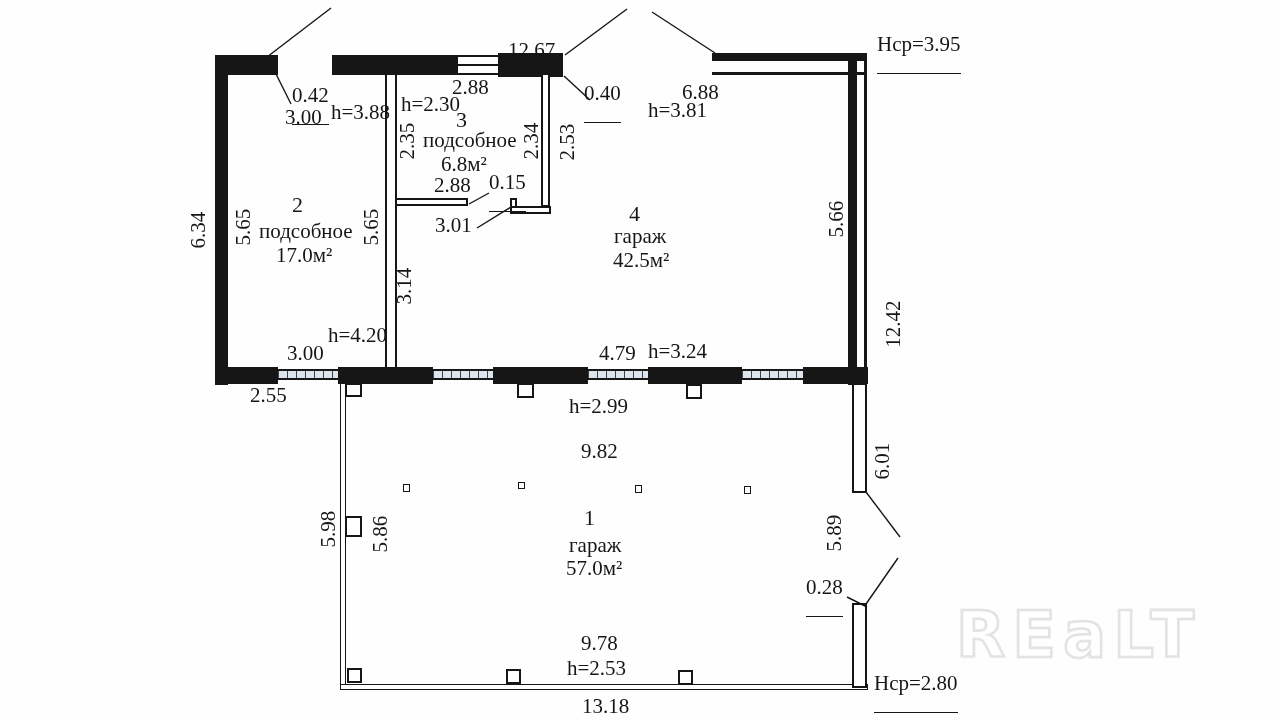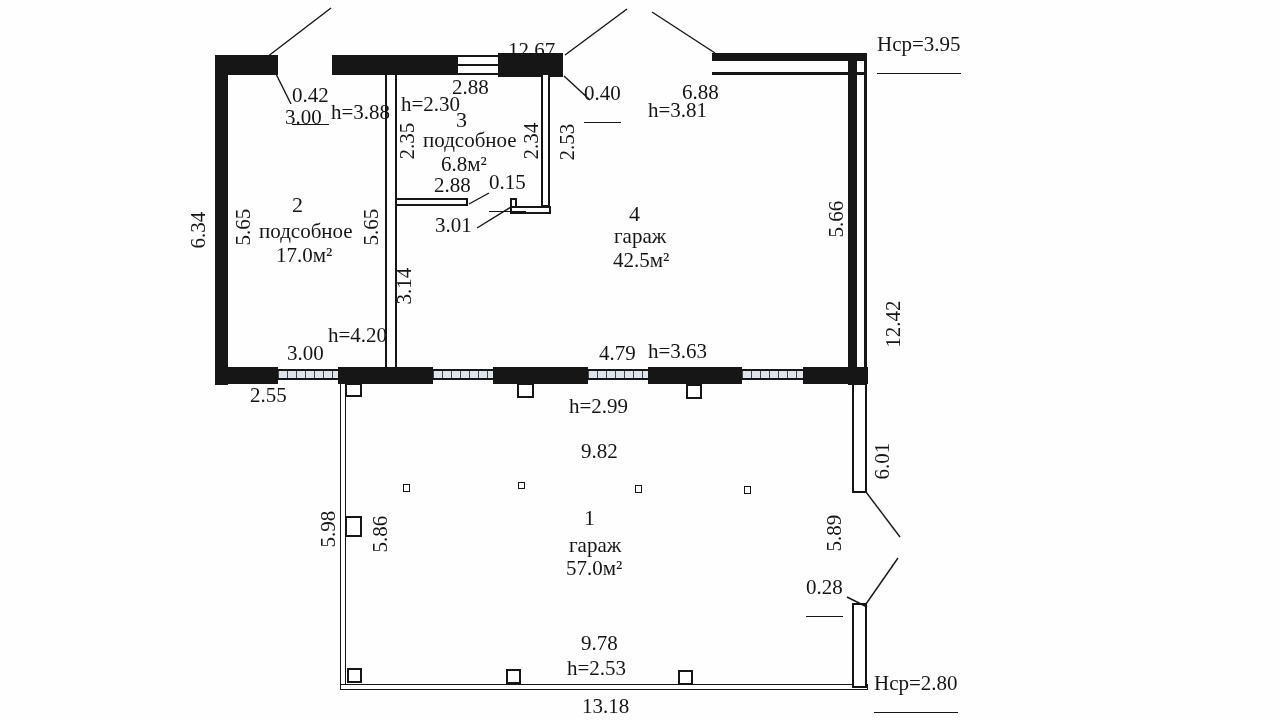--- a/index.html
+++ b/index.html
@@ -101,21 +101,21 @@
   <div class="lbl" style="left:401px;top:94px">h=2.30</div>
   <div class="lbl ul" style="left:584px;top:83px">0.40</div>
   <div class="lbl" style="left:682px;top:82px">6.88</div>
   <div class="lbl" style="left:648px;top:100px">h=3.81</div>
   <div class="lbl" style="left:434px;top:175px">2.88</div>
   <div class="lbl ul" style="left:489px;top:172px">0.15</div>
   <div class="lbl" style="left:435px;top:215px">3.01</div>
   <div class="lbl" style="left:328px;top:325px">h=4.20</div>
   <div class="lbl" style="left:287px;top:343px">3.00</div>
   <div class="lbl" style="left:599px;top:343px">4.79</div>
-  <div class="lbl" style="left:648px;top:341px">h=3.63</div>
+  <div class="lbl" style="left:648px;top:341px">h=3.24</div>
   <div class="lbl" style="left:250px;top:385px">2.55</div>
   <div class="lbl" style="left:569px;top:396px">h=2.99</div>
   <div class="lbl" style="left:581px;top:441px">9.82</div>
   <div class="lbl ul" style="left:806px;top:577px">0.28</div>
   <div class="lbl" style="left:581px;top:633px">9.78</div>
   <div class="lbl" style="left:567px;top:658px">h=2.53</div>
   <div class="lbl" style="left:582px;top:696px">13.18</div>
   <div class="lbl ul" style="left:874px;top:673px">Нср=2.80</div>
 
   <div class="lbl rot" style="left:198px;top:230px">6.34</div>
@@ -141,14 +141,15 @@
   <div class="lbl" style="left:276px;top:245px">17.0м²</div>
 
   <div class="lbl num" style="left:629px;top:203px">4</div>
   <div class="lbl" style="left:614px;top:226px">гараж</div>
   <div class="lbl" style="left:613px;top:250px">42.5м²</div>
 
   <div class="lbl num" style="left:584px;top:507px">1</div>
   <div class="lbl" style="left:569px;top:535px">гараж</div>
   <div class="lbl" style="left:566px;top:558px">57.0м²</div>
 
+  <div id="wm">REaLT</div>
 
 </div>
 
 </body></html>

